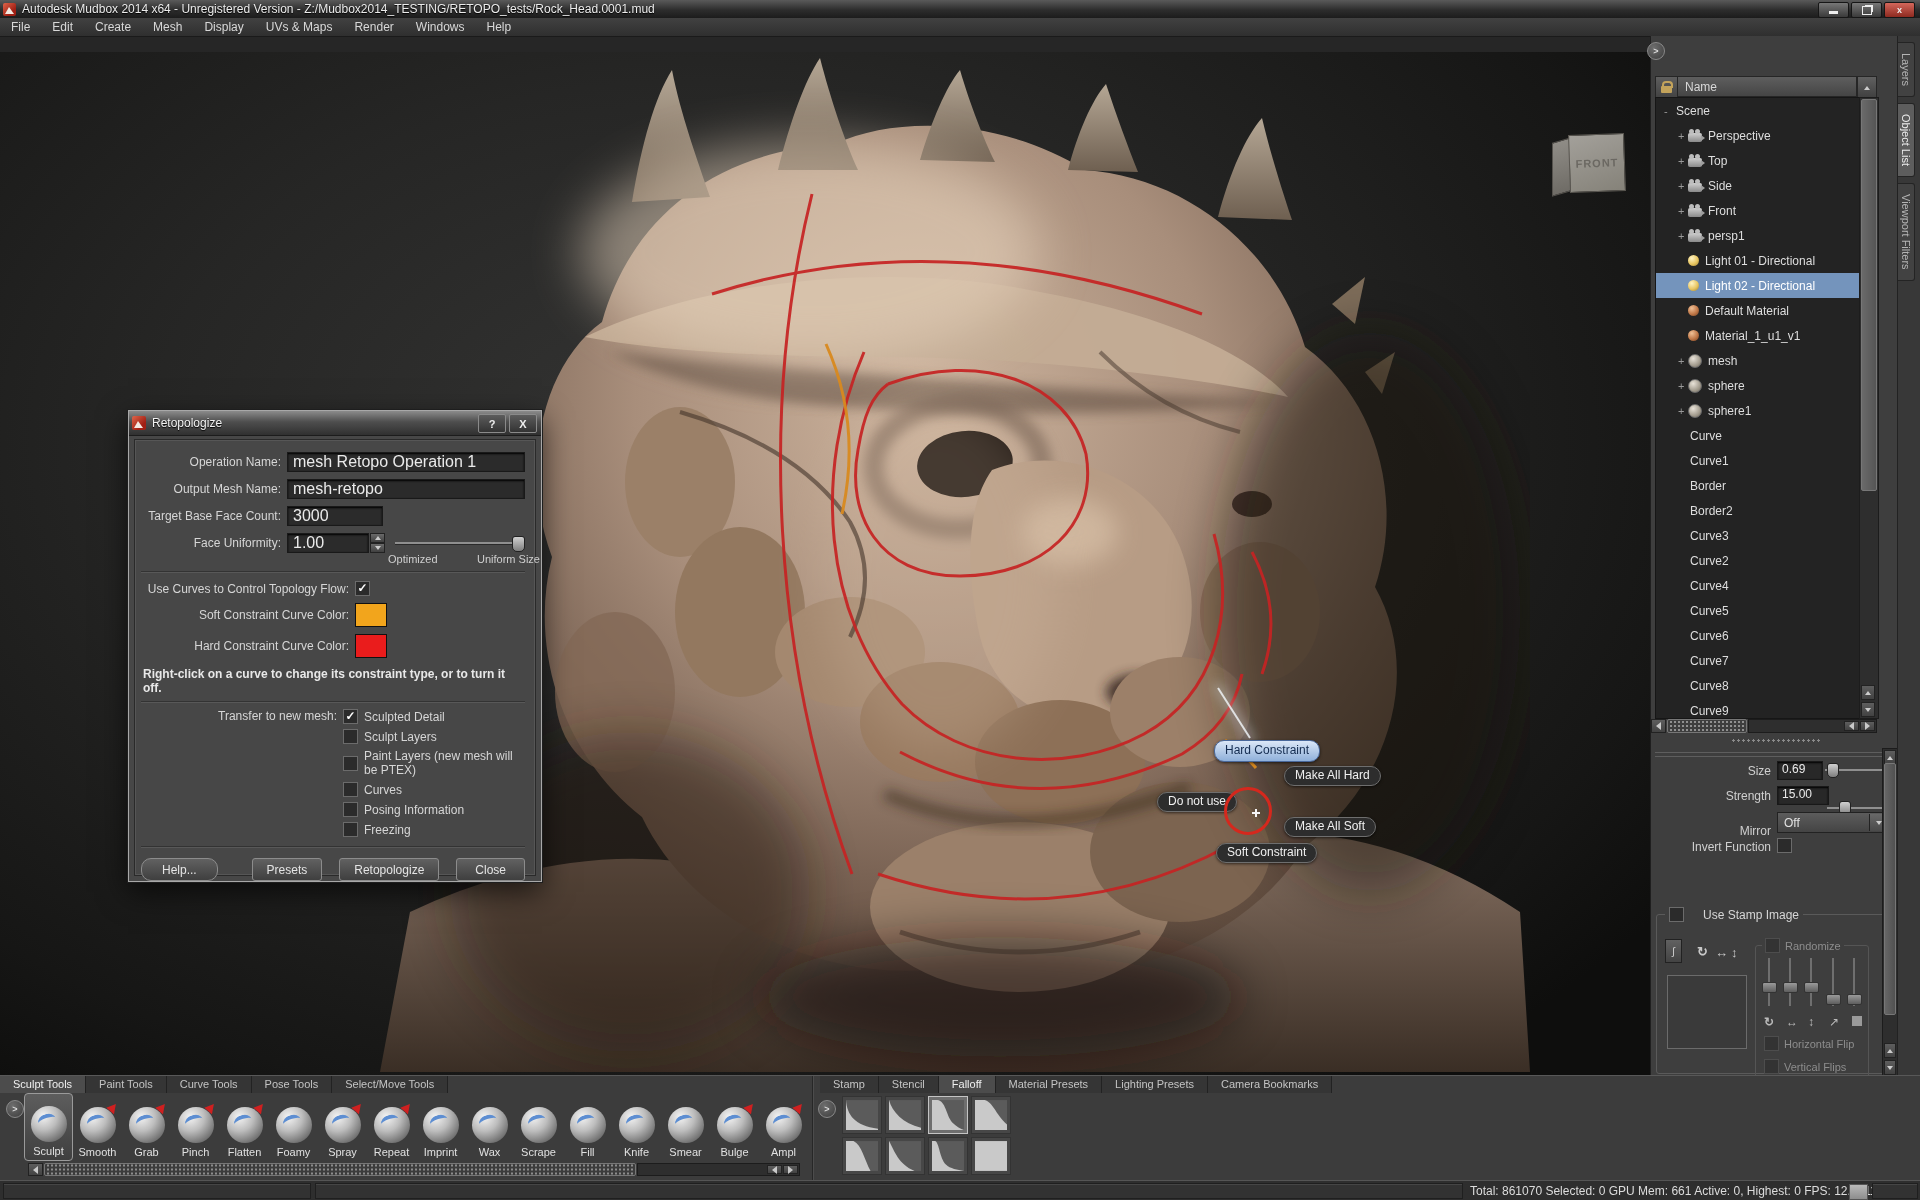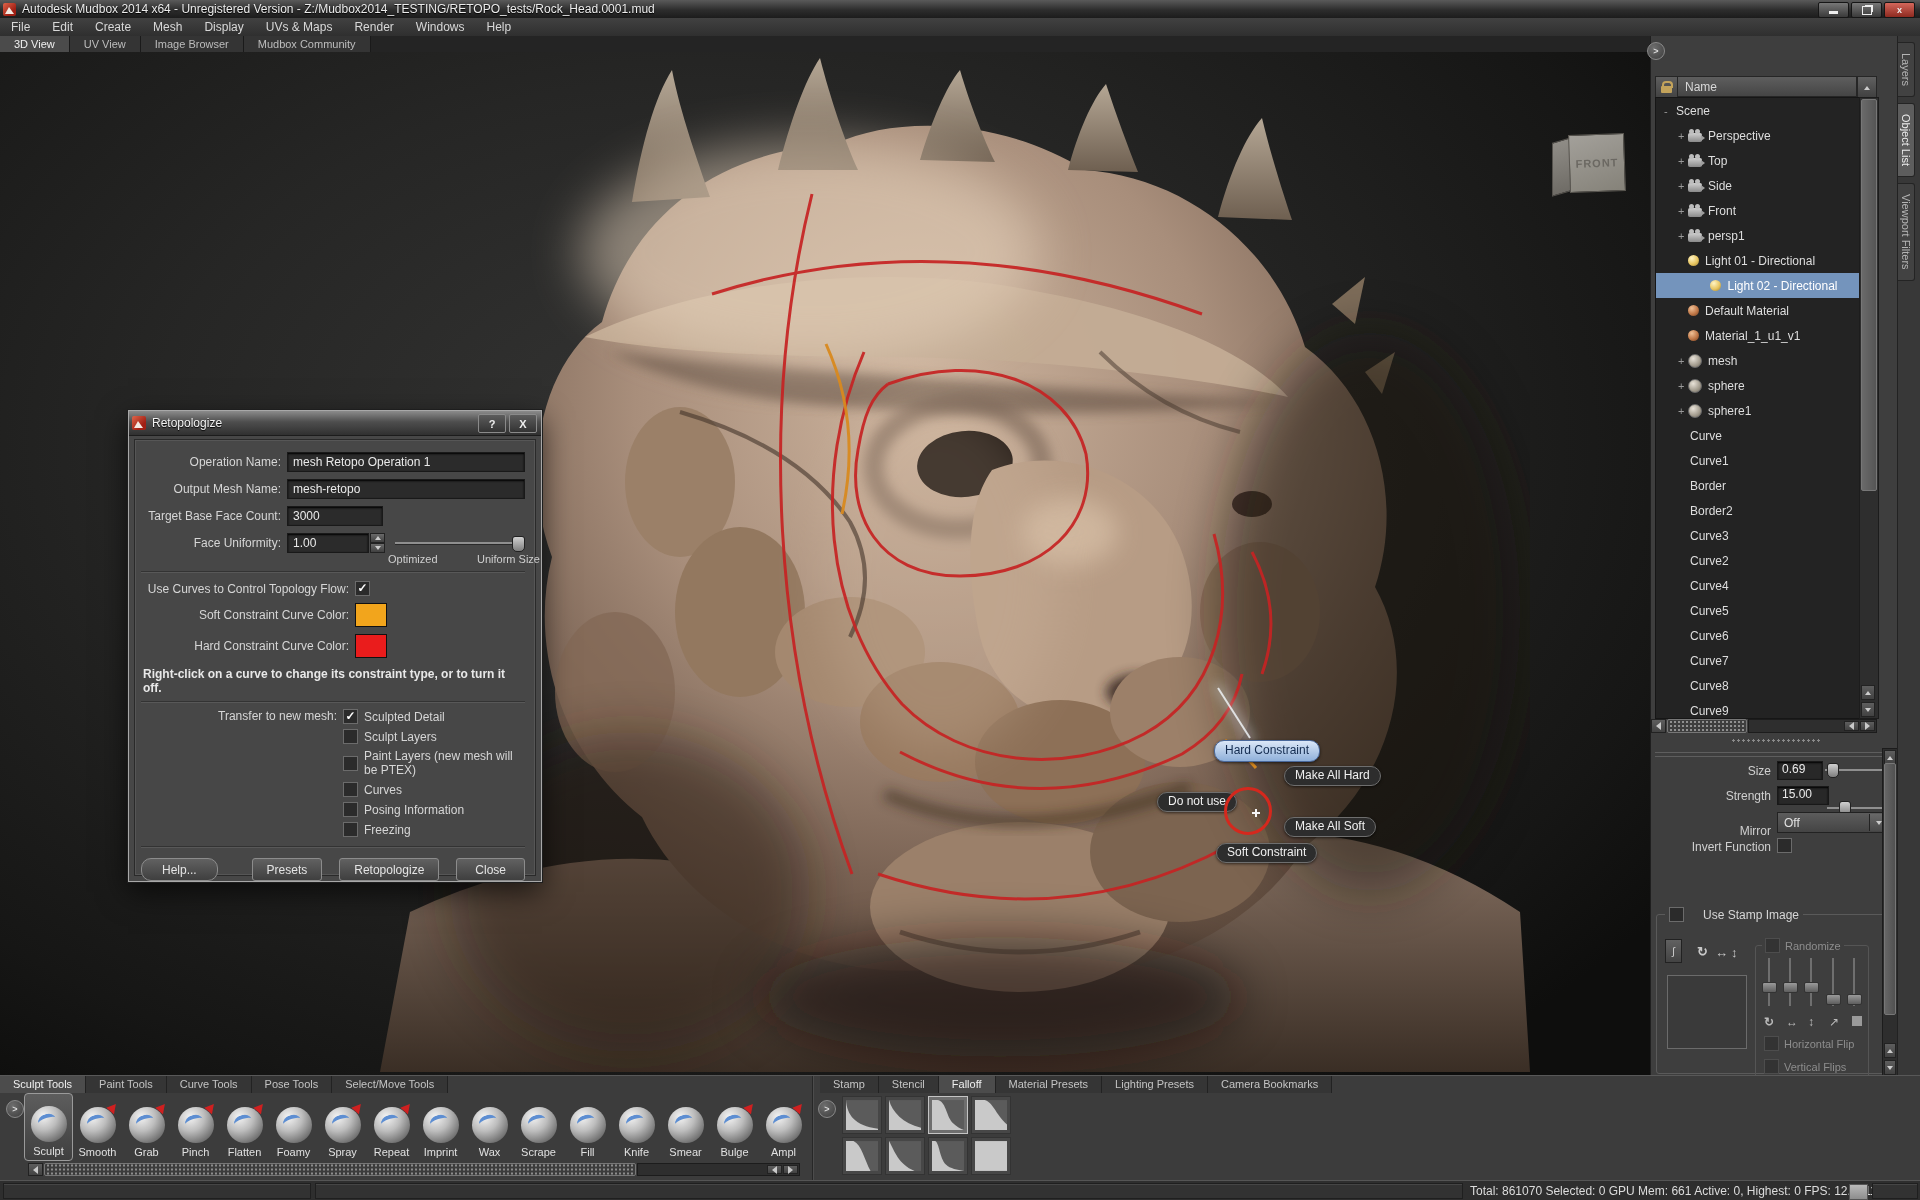--- a/index.html
+++ b/index.html
@@ -58,21 +58,21 @@
   #dlg-title .applogo{width:14px;height:14px;}
   #dlg-title-text{font-size:12px;color:#f2f2f2;text-shadow:0 1px 1px #000;}
   .dlg-tbtns{position:absolute;right:4px;top:3px;display:flex;gap:3px;}
   .dlg-tbtn{width:26px;height:17px;background:linear-gradient(#5c5c5c,#333);border:1px solid #8a8a8a;
     border-radius:2px;color:#eee;font-size:11px;font-weight:bold;display:flex;align-items:center;justify-content:center;}
   #dlg-body{position:absolute;left:5px;top:28px;right:5px;bottom:5px;border:1px solid #2a2a2a;
     box-shadow:inset 0 0 0 1px #565656;padding:12px 10px 8px 6px;box-sizing:border-box;font-size:12px;}
   .drow{display:flex;align-items:center;margin-bottom:7px;}
   .dlabel{width:140px;text-align:right;margin-right:6px;color:#d6d6d6;flex:0 0 auto;}
   .dinput{height:18px;background:#2b2b2b;border:1px solid #191919;box-shadow:inset 0 1px 2px #000;
-    color:#eaeaea;font-size:12px;font-family:"Liberation Sans",sans-serif;padding:0 5px;}
+    color:#eaeaea;font-size:16px;font-family:"Liberation Sans",sans-serif;padding:0 5px;}
   .w-wide{width:232px;} .w-num{width:84px;} .w-uni{width:70px;}
   .spinner{width:15px;height:20px;margin-left:1px;display:flex;flex-direction:column;}
   .spin{flex:1;background:linear-gradient(#6a6a6a,#404040);border:1px solid #222;display:flex;align-items:center;justify-content:center;}
   .tri-up{width:0;height:0;border-left:3px solid transparent;border-right:3px solid transparent;border-bottom:4px solid #ccc;}
   .tri-dn{width:0;height:0;border-left:3px solid transparent;border-right:3px solid transparent;border-top:4px solid #ccc;}
   .hslider{position:relative;height:14px;flex:1;margin-left:10px;}
   .hslider .track{position:absolute;left:0;right:0;top:6px;height:2px;background:#8f8f8f;border-bottom:1px solid #2a2a2a;}
   .hslider .thumb{position:absolute;top:0;width:11px;height:14px;background:linear-gradient(#d0d0d0,#7e7e7e);
     border:1px solid #222;border-radius:3px 3px 5px 5px;}
   .slider-caps{display:flex;justify-content:space-between;margin:-2px 0 6px 247px;width:152px;font-size:11px;color:#cfcfcf;}
@@ -110,21 +110,21 @@
     border-bottom:none;border-radius:4px 4px 0 0;}
   .lockbtn::after{content:"";position:absolute;left:5px;top:9px;width:11px;height:7px;background:#c3a35b;border-radius:1px;}
   #ol-name{flex:1;background:linear-gradient(#5e5e5e,#454545);border:1px solid #262626;border-left:none;
     font-size:12px;color:#d8d8d8;line-height:20px;padding-left:7px;}
   .sbtn{width:18px;height:21px;background:linear-gradient(#606060,#3f3f3f);border:1px solid #262626;
     display:flex;align-items:center;justify-content:center;flex:0 0 auto;}
   #ol-tree{position:absolute;left:4px;top:61px;width:204px;height:620px;background:#232323;border:1px solid #161616;
     overflow:hidden;}
   .trow{height:25px;display:flex;align-items:center;padding-left:8px;font-size:12px;}
   .trow.d-1{padding-left:22px;}
-  .trow.sel{background:#7494bc;justify-content:center;}
+  .trow.sel{background:#7494bc;}
   .trow.sel .tlabel{color:#fff;}
   .exp{width:10px;color:#9a9a9a;font-size:11px;flex:0 0 auto;}
   .exp:empty{visibility:hidden;}
   .ticon{flex:0 0 auto;margin-right:6px;position:relative;}
   .ic-none{width:2px;margin-right:0;}
   .ic-camera{width:14px;height:9px;background:linear-gradient(#cfcfcf,#8a8a8a);border-radius:2px;margin-top:3px;}
   .ic-camera::before{content:"";position:absolute;left:1px;top:-4px;width:5px;height:5px;border-radius:50%;
     background:#bdbdbd;box-shadow:6px 0 0 #bdbdbd;}
   .ic-camera::after{content:"";position:absolute;right:-3px;top:2px;border-top:3px solid transparent;
     border-bottom:3px solid transparent;border-left:4px solid #9f9f9f;}
@@ -250,27 +250,20 @@
       <span class="menu-item">Edit</span>
       <span class="menu-item">Create</span>
       <span class="menu-item">Mesh</span>
       <span class="menu-item">Display</span>
       <span class="menu-item">UVs &amp; Maps</span>
       <span class="menu-item">Render</span>
       <span class="menu-item">Windows</span>
       <span class="menu-item">Help</span>
     </div>
 
-  <div id="viewtabs">
-
-  <span class="vtab active">3D View</span>
-      <span class="vtab">UV View</span>
-      <span class="vtab">Image Browser</span>
-      <span class="vtab">Mudbox Community</span>
-    </div>
 
   <div id="viewport">
     <svg viewBox="0 0 1150 1020" style="position:absolute;left:380px;top:0px;width:1150px;height:1020px">
       <defs>
         <radialGradient id="gSkin" cx="45%" cy="32%" r="75%">
           <stop offset="0%" stop-color="#cdb49e"></stop>
             <stop offset="45%" stop-color="#a88e7b"></stop>
           <stop offset="75%" stop-color="#7a6354"></stop>
             <stop offset="100%" stop-color="#584538"></stop>
         </radialGradient>

